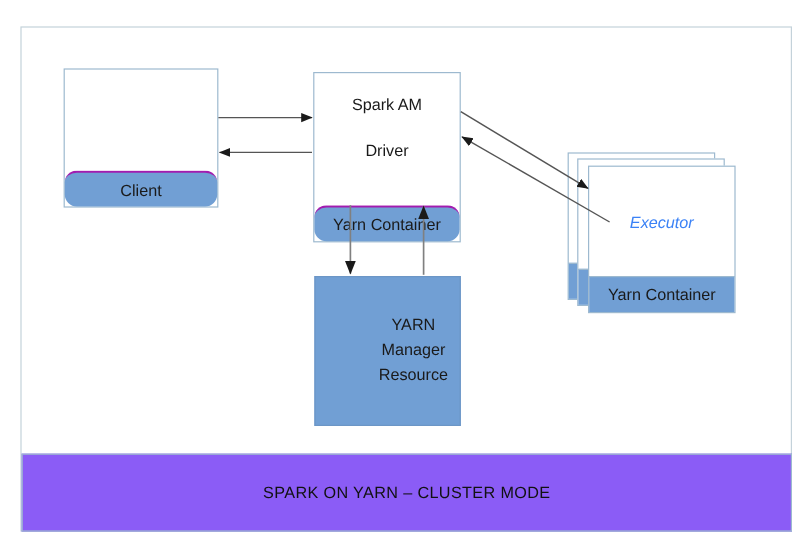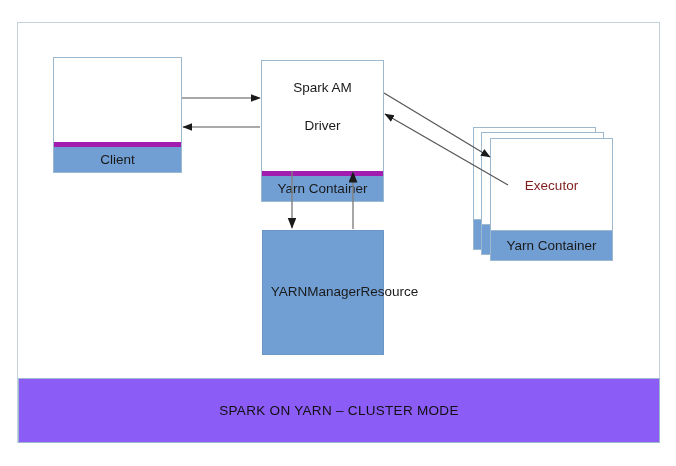--- a/index.html
+++ b/index.html
@@ -46,27 +46,28 @@
     color: #1a1a1a;
     font-size: 13.5px;
     line-height: 1.55;
     text-align: center;
     white-space: pre-line;
   }
   .node .label-band {
     position: absolute;
     left: 0; right: 0; bottom: 0;
     background: #719fd4;
-    border-top: 5px solid #a21caf;
+    border-top: 2px solid #a21caf;
     display: flex;
     align-items: center;
     justify-content: center;
     color: #1a1a1a;
     font-size: 13.5px;
     box-sizing: border-box;
+    border-radius: 10px;
   }
   .node.solid {
     background: #719fd4;
     border: 1px solid #6c96c6;
   }
   .node.solid .body {
     bottom: 0;
     height: 100%;
   }
   
@@ -78,21 +79,21 @@
   
   #node-spark-am {
     left: 261px; top: 48px; width: 123px; height: 142px; margin-top: 12px;
   }
   #node-spark-am .body { height: 92px; flex-direction: column; gap: 17px; }
   #node-spark-am .label-band { height: 30px; }
   
   #node-yarn-rm {
     left: 262px; top: 230px; width: 122px; height: 125px;
   }
-  #node-yarn-rm .body { flex-direction: row; padding-left: 43px; }
+  #node-yarn-rm .body { flex-direction: column; padding-left: 43px; }
   
   #executor-stack {
     position: absolute;
     left: 473px; top: 127px; width: 140px; height: 135px;
   }
   .stack-card {
     position: absolute;
     box-sizing: border-box;
     border: 1px solid #9db9cf;
     background: #ffffff;
@@ -167,21 +168,21 @@
 
   <div id="executor-stack">
     <div class="stack-card" id="stack-card-back">
       <div class="band"></div>
     </div>
     <div class="stack-card" id="stack-card-mid">
       <div class="band"></div>
     </div>
     <div class="stack-card" id="stack-card-front">
       <div class="band">Yarn Container</div>
-      <div style="position:absolute;left:0;right:0;top:0;height:93px;display:flex;align-items:center;justify-content:center;font-size:13.5px;color:#7f1d1d;">Executor</div>
+      <div style="position:absolute;left:0;right:0;top:0;height:93px;display:flex;align-items:center;justify-content:center;font-size:13.5px;color:#3b82f6;font-style:italic;">Executor</div>
     </div>
   </div>
 
   <svg id="arrow-layer" viewBox="0 0 676 466">
     <defs>
       <marker id="ah" markerWidth="9" markerHeight="9" refX="7.5" refY="3.2" orient="auto">
         <path d="M0,0 L8,3.2 L0,6.4 z" fill="#1a1a1a"></path>
       </marker>
     </defs>
 

